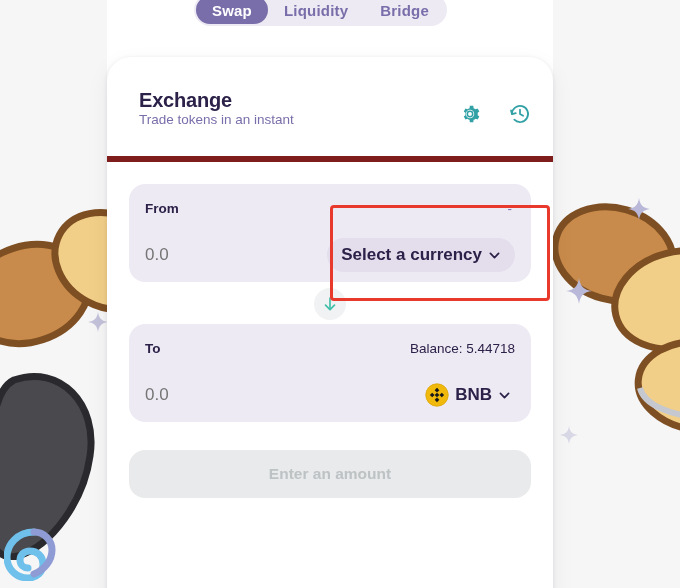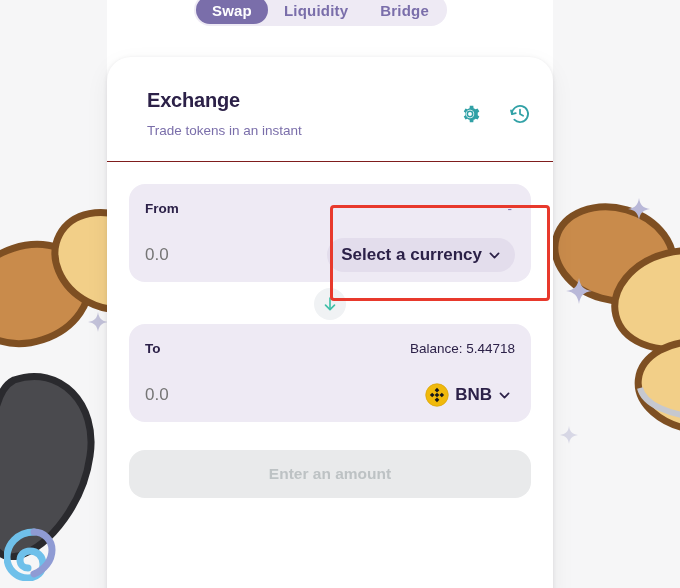--- a/index.html
+++ b/index.html
@@ -79,34 +79,34 @@
     background: #ffffff;
     border-radius: 24px;
     box-shadow: 0 1px 4px rgba(25,19,38,.10), 0 8px 24px rgba(25,19,38,.06);
     z-index: 5;
     overflow: hidden;
   }
 
   
   .card-header {
     position: relative;
-    padding: 32px 24px 20px 40px;
-    border-bottom: 1px solid #7f1d1d;
+    padding: 32px 24px 20px 32px;
+    border-bottom: 6px solid #7f1d1d;
     min-height: 105px;
   }
 
   .card-title {
     font-size: 20px;
     font-weight: bold;
     color: #2c2148;
     letter-spacing: -.2px;
   }
 
   .card-subtitle {
-    margin-top: 11px;
+    margin-top: 0;
     font-size: 13.5px;
     color: #7a6eaa;
   }
 
   .header-actions {
     position: absolute;
     right: 22px;
     top: 46px;
     display: flex;
     gap: 28px;

